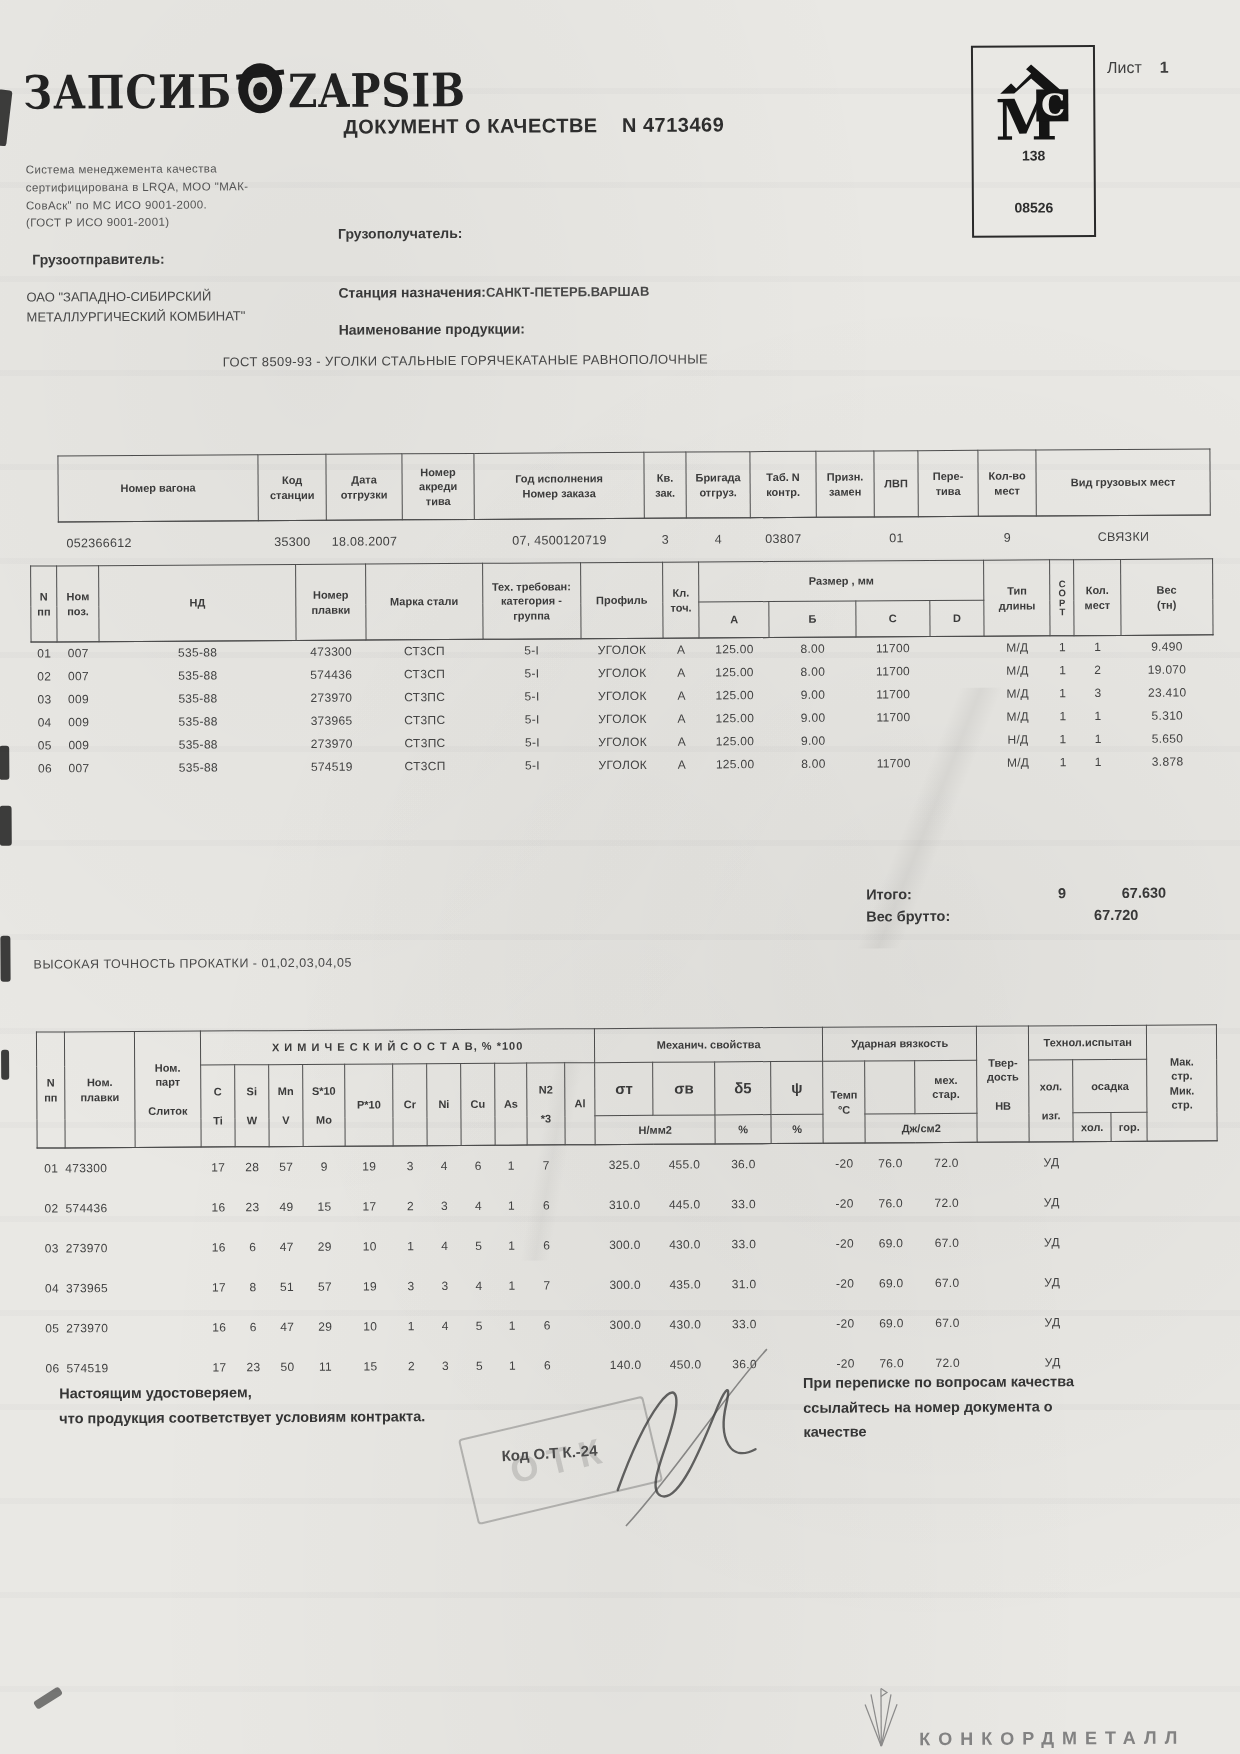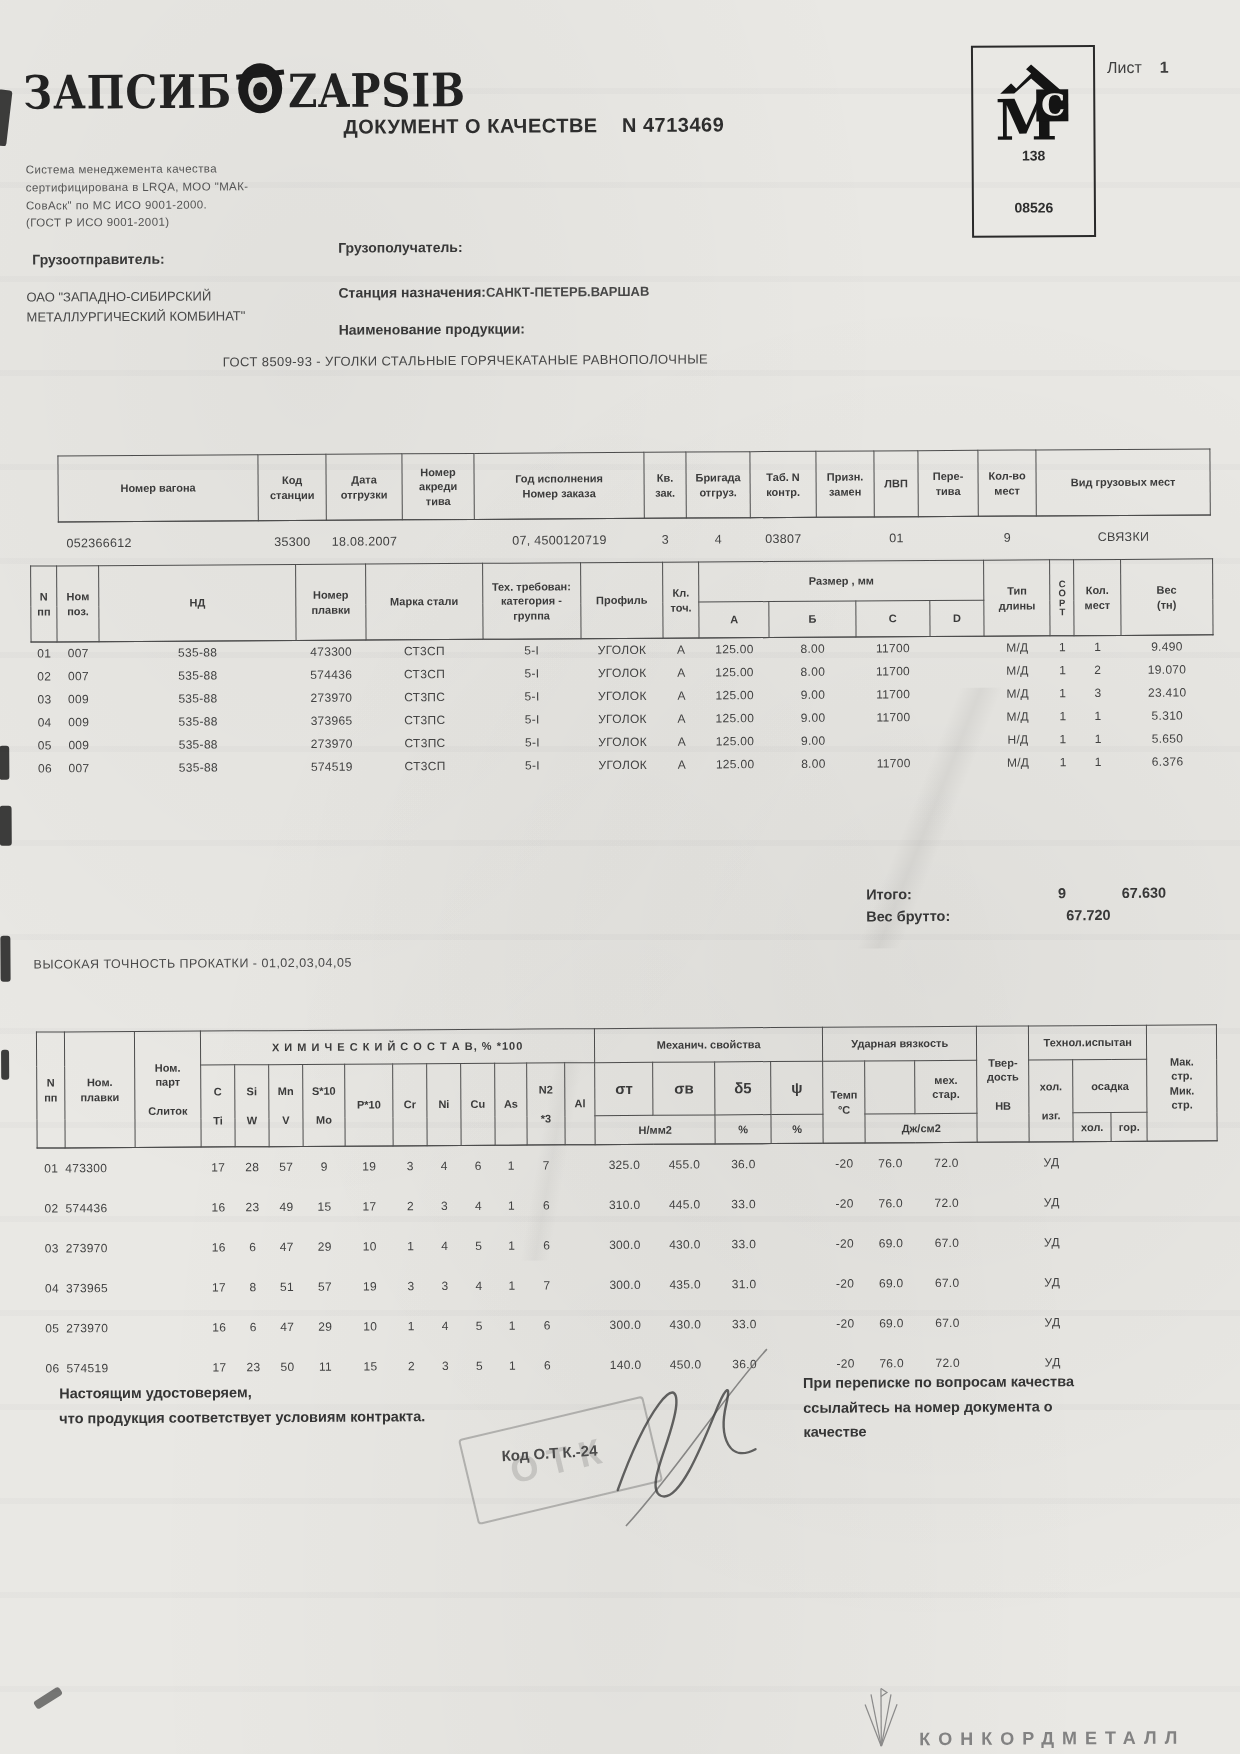--- a/index.html
+++ b/index.html
@@ -119,21 +119,21 @@
   <div class="abs" style="left:1112px;top:62px;font-size:16px">
     <span>Лист</span>&nbsp;&nbsp;&nbsp;
     <span class="b">1</span>
   </div>
 
   <div class="abs lbl" style="left:36px;top:248px">Грузоотправитель:</div>
   <div class="abs val" style="left:30px;top:284px;width:300px;line-height:1.55">
     <div>ОАО "ЗАПАДНО-СИБИРСКИЙ</div>
     <div>МЕТАЛЛУРГИЧЕСКИЙ КОМБИНАТ"</div>
   </div>
-  <div class="abs lbl" style="left:342px;top:238px">Грузополучатель:</div>
+  <div class="abs lbl" style="left:342px;top:224px">Грузополучатель:</div>
   <div class="abs" style="left:342px;top:282px">
     <span class="lbl">Станция назначения:</span><span class="val b">САНКТ-ПЕТЕРБ.ВАРШАВ</span>
   </div>
   <div class="abs lbl" style="left:342px;top:320px">Наименование   продукции:</div>
   <div class="abs val" style="left:226px;top:352px;letter-spacing:.4px">ГОСТ 8509-93  -  УГОЛКИ СТАЛЬНЫЕ ГОРЯЧЕКАТАНЫЕ РАВНОПОЛОЧНЫЕ</div>
 
   <table id="wagon-table" class="abs" style="left:60px;top:452px;width:1152px">
     <colgroup>
       <col style="width:200px">
           <col style="width:68px">
@@ -350,35 +350,35 @@
             <td>5-I</td>
             <td>УГОЛОК</td>
             <td>А</td>
             <td>125.00</td>
             <td>8.00</td>
             <td>11700</td>
             <td></td>
             <td>М/Д</td>
             <td>1</td>
             <td>1</td>
-            <td>6.376</td>
+            <td>3.878</td>
           </tr>
         </tbody>
   </table>
 
   <div class="abs" style="left:866px;top:888px;width:340px">
     <div class="totals-row">
       <span style="width:140px">Итого:</span>
       <span style="width:60px;text-align:right">9</span>
       <span style="width:100px;text-align:right">67.630</span>
     </div>
     <div class="totals-row" style="margin-top:6px">
       <span style="width:140px">Вес брутто:</span>
       <span style="width:60px"></span>
-      <span style="width:100px;text-align:left">67.720</span>
+      <span style="width:100px;text-align:center">67.720</span>
     </div>
   </div>
 
   <div class="abs note" style="left:33px;top:954px">ВЫСОКАЯ ТОЧНОСТЬ ПРОКАТКИ   - 01,02,03,04,05</div>
 
   <table id="chem-table" class="abs" style="left:35px;top:1028px;width:1180px">
     <colgroup>
       <col style="width:28px">
           <col style="width:70px">
           <col style="width:66px">

